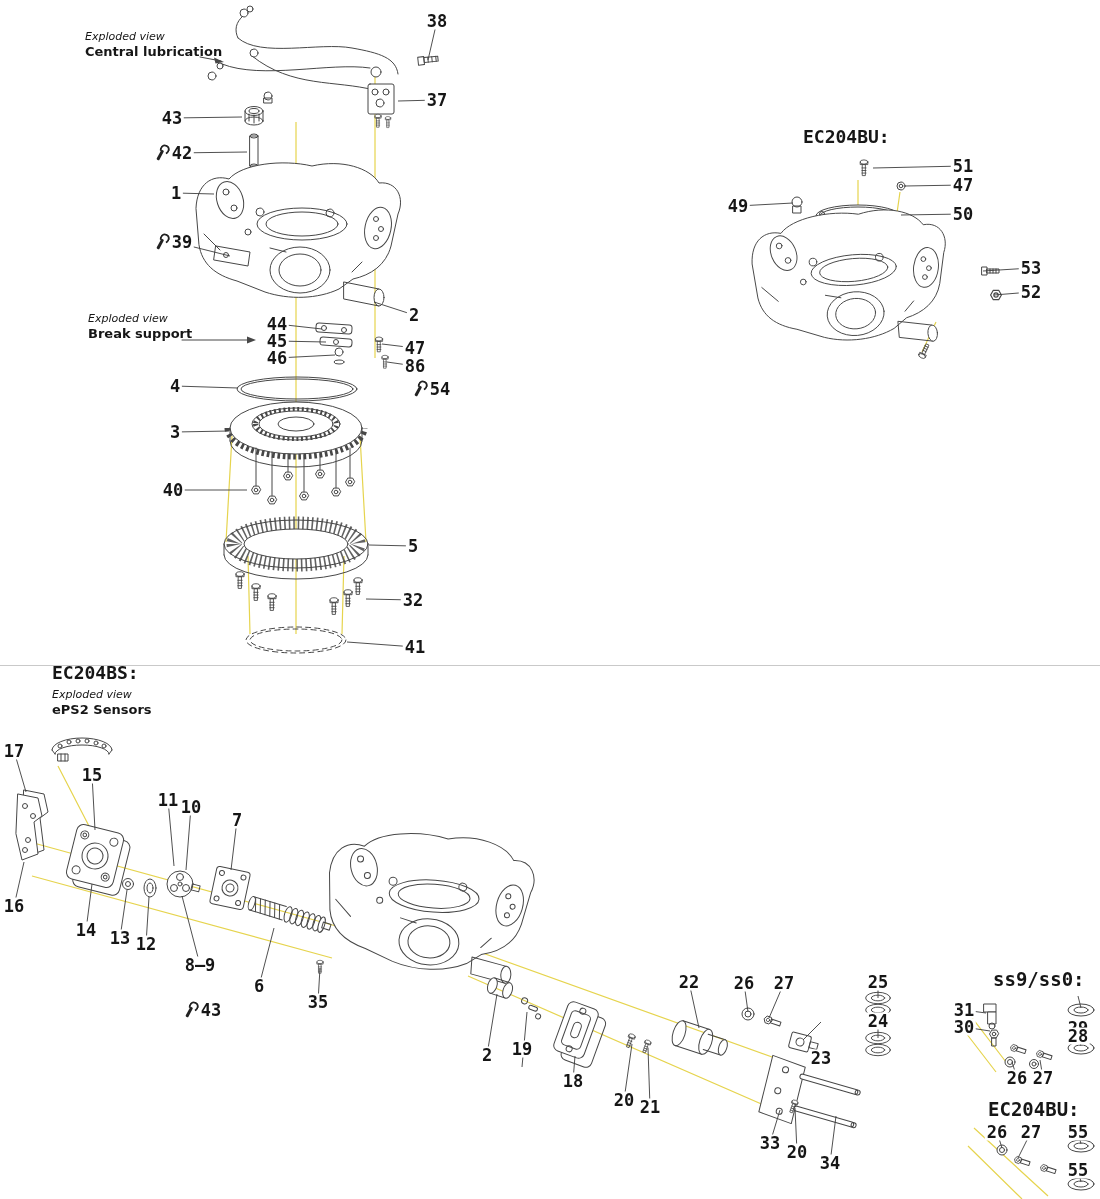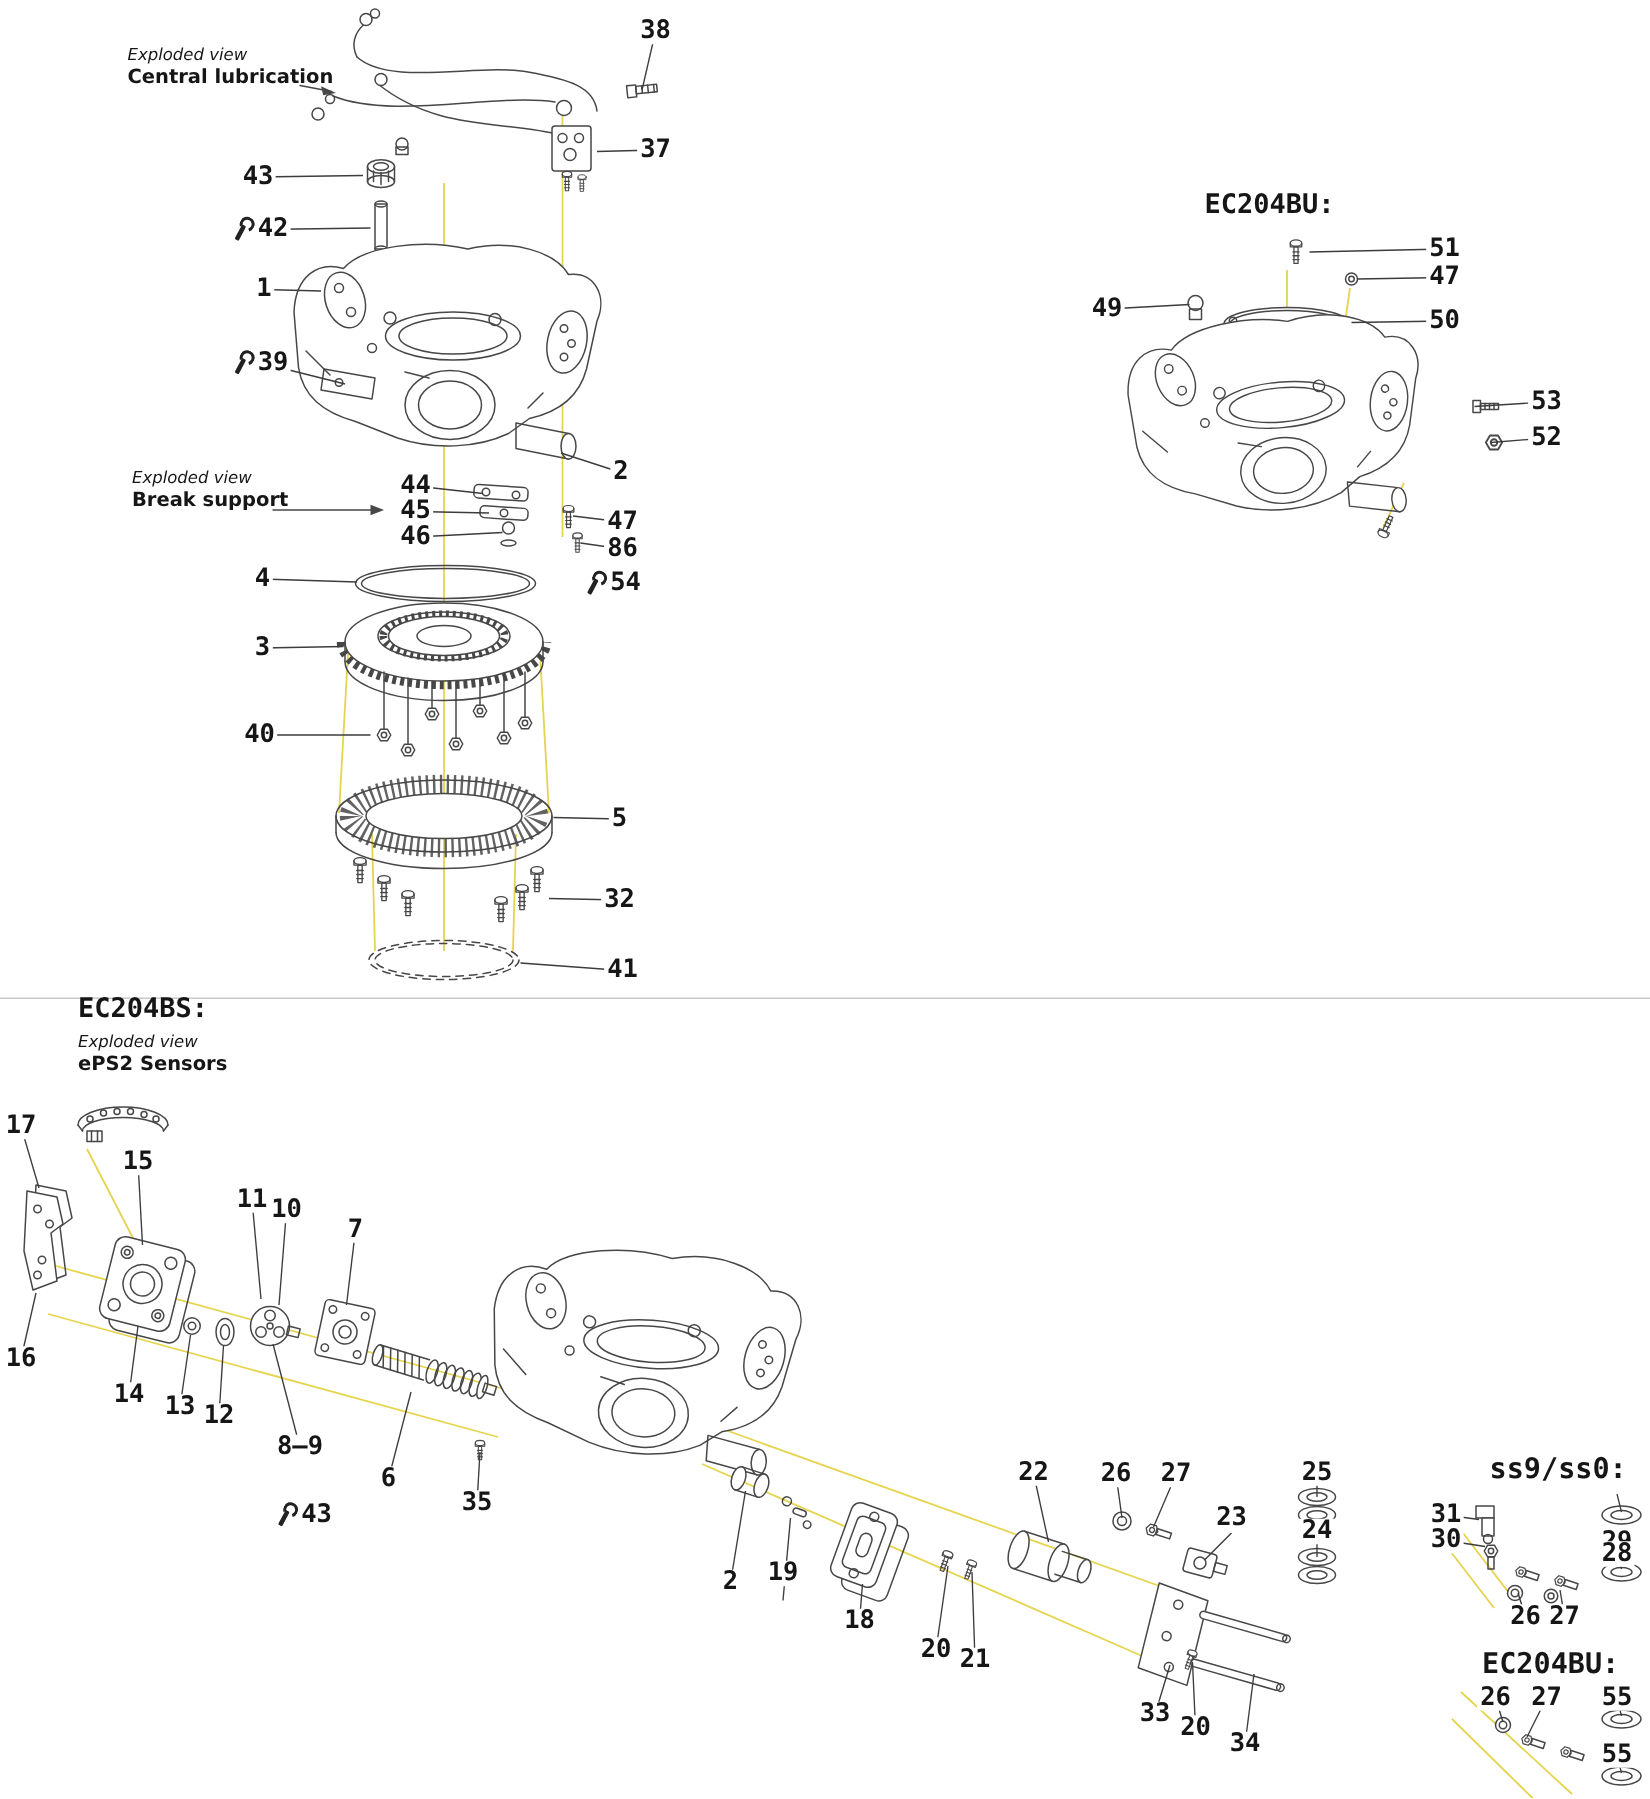--- a/index.html
+++ b/index.html
@@ -510,21 +510,21 @@
       </div>
       <div class="callout" style="left: 277px; top: 358px;">
         <span>46</span>
       </div>
       <div class="callout" style="left: 415px; top: 348px;">
         <span>47</span>
       </div>
       <div class="callout" style="left: 415px; top: 366px;">
         <span>86</span>
       </div>
-      <div class="callout" style="left: 409px; top: 389px;">
+      <div class="callout" style="left: 432px; top: 389px;">
         <span class="wrench"></span>
         <span>54</span>
       </div>
       <div class="callout" style="left: 175px; top: 386px;">
         <span>4</span>
       </div>
       <div class="callout" style="left: 175px; top: 432px;">
         <span>3</span>
       </div>
       <div class="callout" style="left: 173px; top: 490px;">
@@ -608,21 +608,21 @@
       </div>
       <div class="callout" style="left: 689px; top: 982px;">
         <span>22</span>
       </div>
       <div class="callout" style="left: 744px; top: 983px;">
         <span>26</span>
       </div>
       <div class="callout" style="left: 784px; top: 983px;">
         <span>27</span>
       </div>
-      <div class="callout" style="left: 821px; top: 1012px;">
+      <div class="callout" style="left: 821px; top: 1058px;">
         <span>23</span>
       </div>
       <div class="callout" style="left: 878px; top: 982px;">
         <span>25</span>
       </div>
       <div class="callout" style="left: 878px; top: 1021px;">
         <span>24</span>
       </div>
       <div class="callout" style="left: 624px; top: 1100px;">
         <span>20</span>

